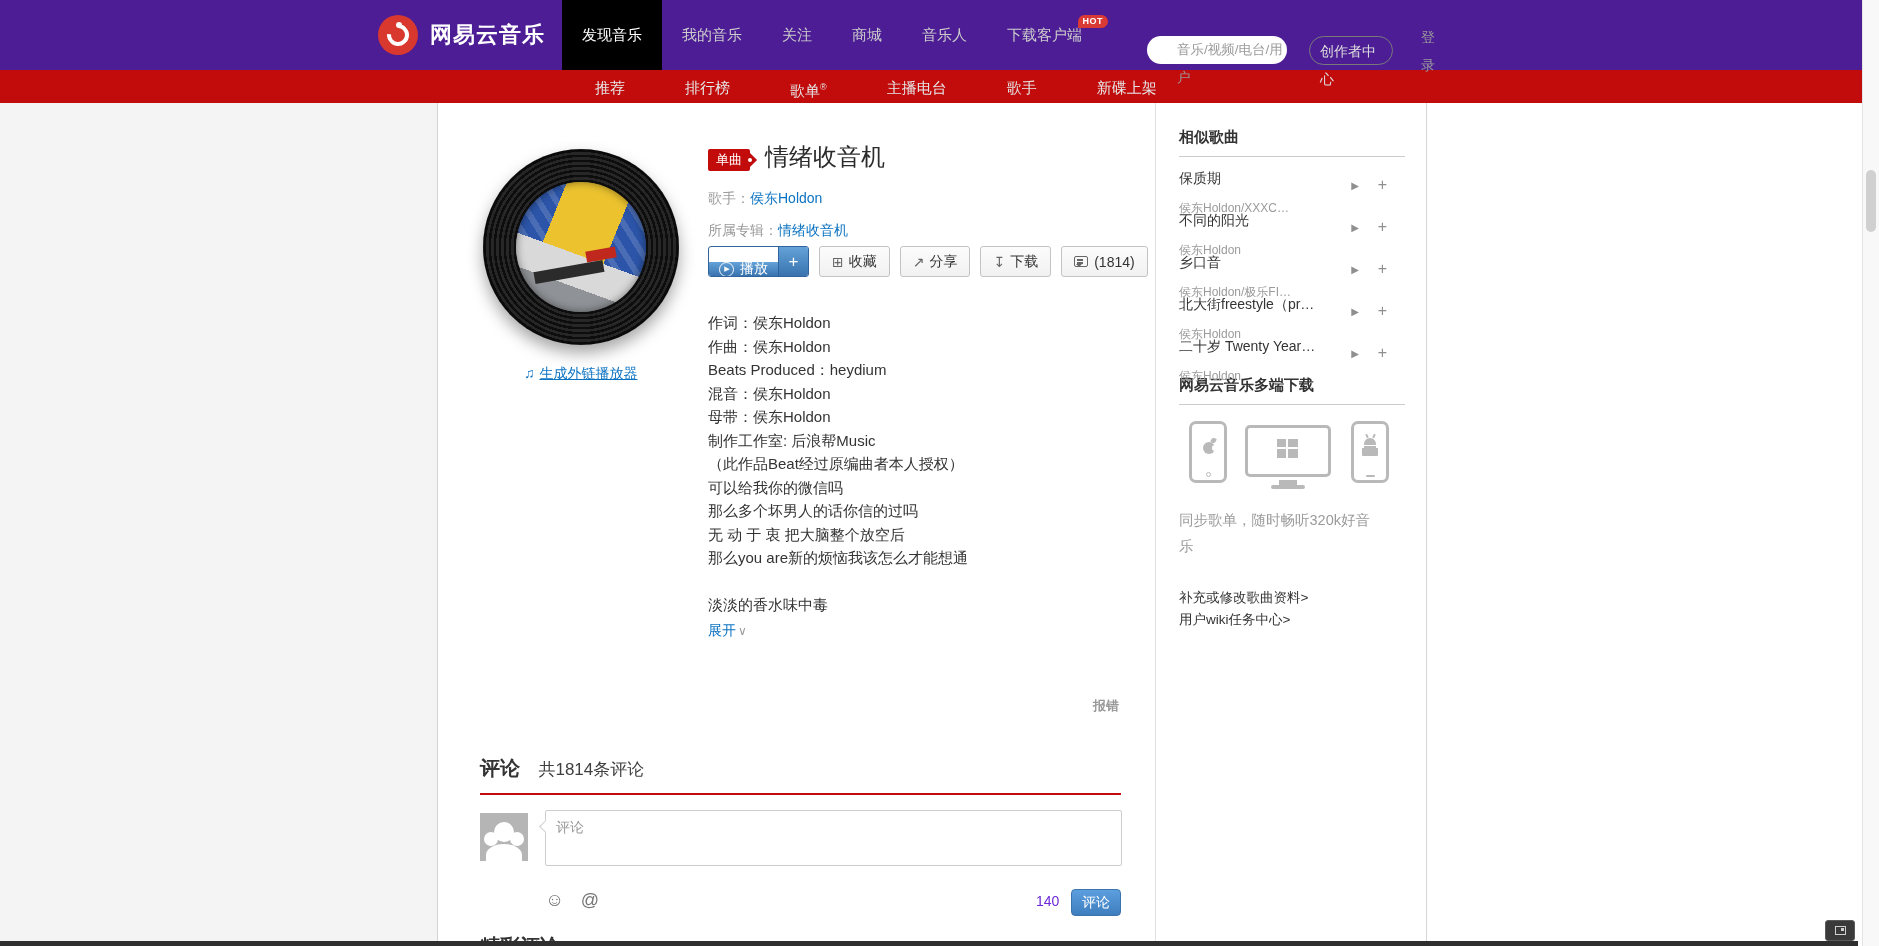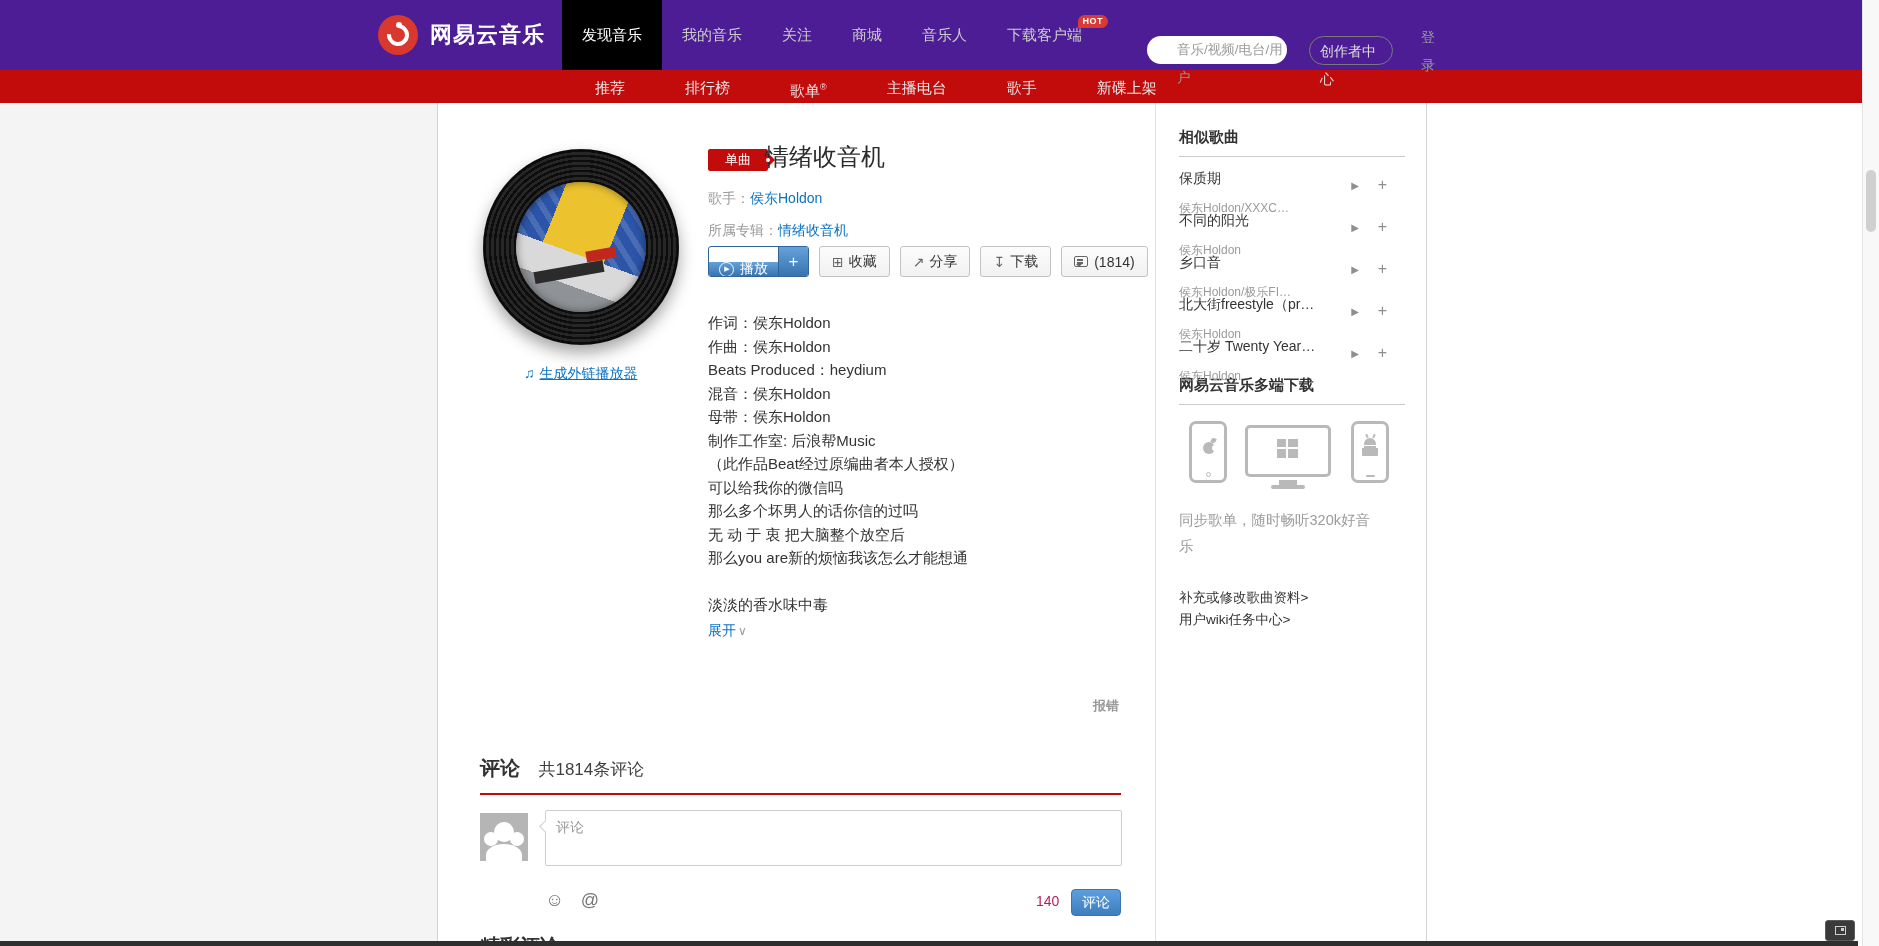--- a/index.html
+++ b/index.html
@@ -45,21 +45,21 @@
       linear-gradient(112deg, rgba(0,0,0,0) 28%, #ecc32f 28% 66%, rgba(0,0,0,0) 66%),
       repeating-linear-gradient(58deg, rgba(255,255,255,.14) 0 6px, rgba(0,0,0,0) 6px 15px),
       #2c55a9;
     box-shadow: inset 0 0 8px rgba(0,0,0,.45); }
   .disc-label .chip-red { position:absolute; right:30px; bottom:52px; width:30px; height:11px; background:#c0281e; transform:rotate(-10deg); }
   .disc-label .chip-dark { position:absolute; left:18px; bottom:34px; width:70px; height:12px; background:#2b2b2b; transform:rotate(-10deg); }
   .outer-link { position:absolute; left:86px; top:262px; font-size:14px; color:#0C73C2; cursor:pointer; }
   .outer-link .note { margin-right:5px; text-decoration:none; display:inline-block; }
   .outer-link .txt { text-decoration:underline; }
   
-  .song-badge { position:absolute; left:270px; top:46px; height:22px; background:#C20C0C; color:#fff; font-size:13px; line-height:22px; padding:0 17px; border-radius:2px; }
+  .song-badge { position:absolute; left:270px; top:46px; height:22px; background:#C20C0C; color:#fff; font-size:13px; line-height:22px; padding:0 8px; border-radius:2px; }
   .song-badge:after { content:""; position:absolute; right:-5px; top:6px; width:10px; height:10px; background:#C20C0C; transform:rotate(45deg); }
   .song-badge .bdot { position:absolute; right:-2px; top:9px; width:4px; height:4px; background:#fff; border-radius:50%; z-index:2; }
   .song-title { position:absolute; left:327px; top:38px; font-size:24px; color:#2b2b2b; }
   .meta-row { position:absolute; left:270px; font-size:14px; color:#999; }
   .meta-row a { color:#0C73C2; text-decoration:none; cursor:pointer; }
   .row-artist { top:87px; } .row-album { top:119px; }
   
   .btn-row { position:absolute; left:270px; top:143px; display:flex; }
   .btn-play-group { display:flex; height:31px; border-radius:3px; overflow:hidden; border:1px solid #31639c; }
   .btn-play { display:flex; align-items:center; background:linear-gradient(#64a2d8,#3873af); color:#fff; font-size:14px; padding:0 10px; cursor:pointer;margin-top:15px; }
@@ -82,21 +82,21 @@
   .cmt-count { font-size:17px; color:#404040; margin-left:14px; }
   .cmt-avatar { position:absolute; left:42px; top:710px; width:48px; height:48px; background:#b5b5b5; overflow:hidden; }
   .cmt-avatar .head { position:absolute; left:14px; top:9px; width:20px; height:20px; background:#fff; border-radius:50%; box-shadow:-13px 7px 0 -3px #fff, 13px 7px 0 -3px #fff; }
   .cmt-avatar .body { position:absolute; left:6px; top:31px; width:36px; height:22px; background:#fff; border-radius:50% 50% 0 0; }
   .cmt-box { position:absolute; left:107px; top:707px; width:577px; height:56px; border:1px solid #cdcdcd; border-radius:2px; resize:none; outline:none; font-size:14px; color:#333; padding:8px 10px; font-family:"Liberation Sans","DejaVu Sans",sans-serif; }
   .cmt-box::placeholder { color:#999; }
   .cmt-notch { position:absolute; left:103px; top:719px; width:9px; height:9px; background:#fff; border-left:1px solid #cdcdcd; border-bottom:1px solid #cdcdcd; transform:rotate(45deg); z-index:2; }
   .cmt-tools { position:absolute; left:107px; top:786px; color:#777; }
   .cmt-tools .smile { font-size:19px; cursor:pointer; }
   .cmt-tools .at { font-size:18px; margin-left:12px; cursor:pointer; }
-  .cmt-remaining { position:absolute; left:598px; top:790px; color:#be185d; font-size:14px; }
+  .cmt-remaining { position:absolute; left:598px; top:790px; color:#6d28d9; font-size:14px; }
   .cmt-submit { position:absolute; left:633px; top:786px; width:50px; height:27px; background:linear-gradient(#5c9ede,#3e7ebf); border:1px solid #3c74ae; border-radius:4px; color:#fff; font-size:14px; text-align:center; line-height:25px; cursor:pointer; }
   .hot-title { position:absolute; left:42px; top:830px; font-size:20px; font-weight:bold; color:#333; }
   
   .sb { position:absolute; left:741px; top:25px; width:226px; }
   .sb-h { font-size:15px; font-weight:bold; color:#333; padding-bottom:9px; border-bottom:1px solid #ccc; }
   .sb-list { margin-top:9px; }
   .sb-item { position:relative; height:42px; padding-top:4px; }
   .sb-item .t { font-size:14px; color:#333; max-width:162px; overflow:hidden; white-space:nowrap; cursor:pointer; }
   .sb-item .a { font-size:12px; color:#9b9b9b; max-width:162px; overflow:hidden; white-space:nowrap; margin-top:12px; }
   .sb-item .pi { position:absolute; right:46px; top:14px; color:#8f8f8f; font-size:10px; cursor:pointer; }

